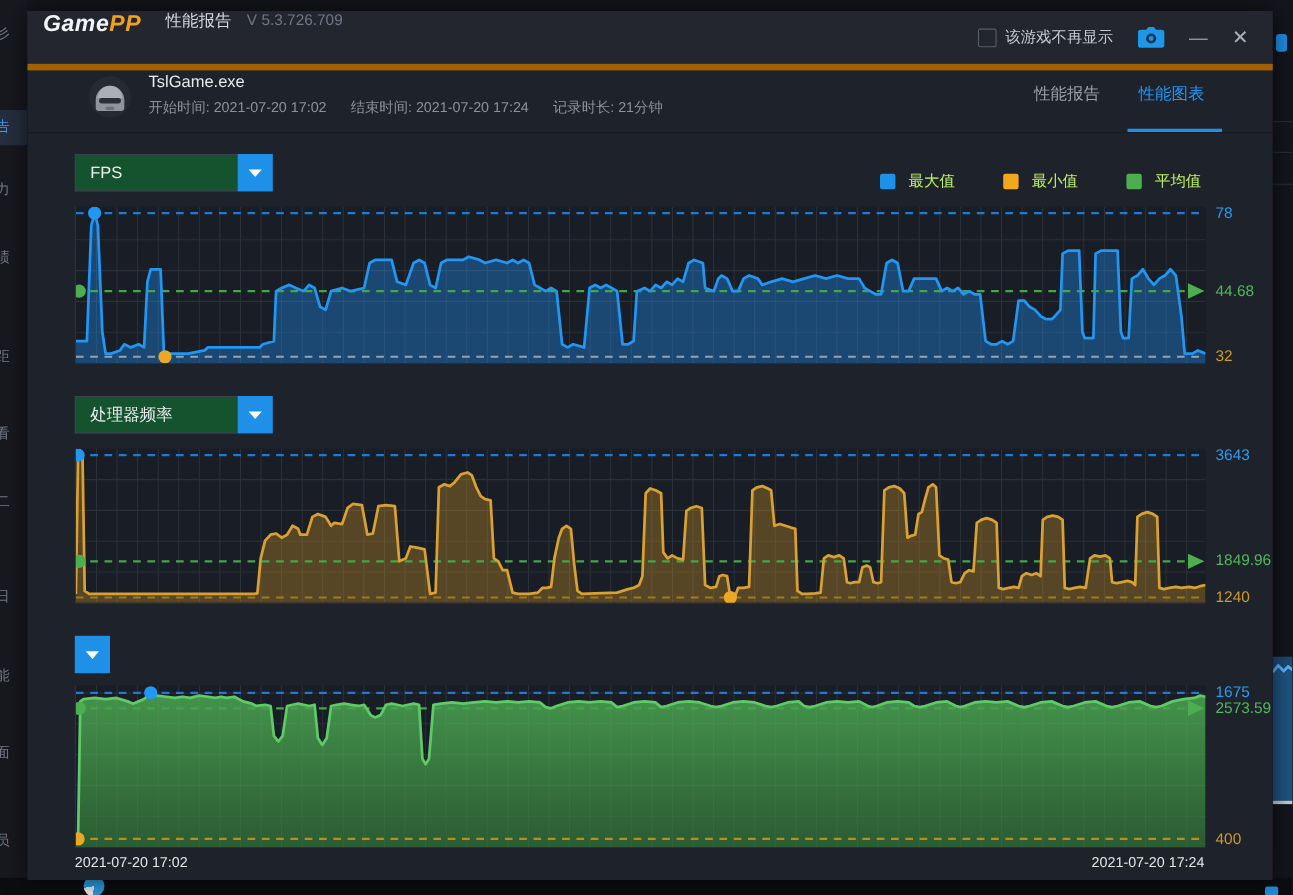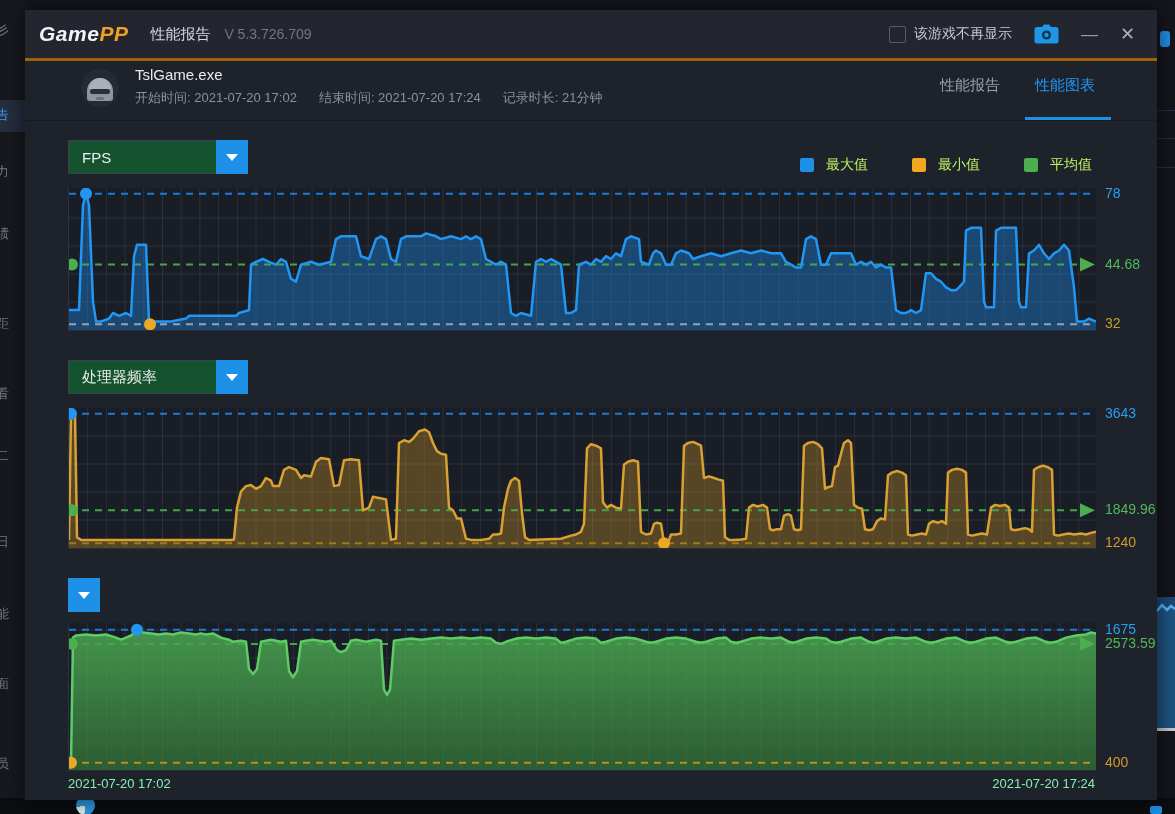--- a/index.html
+++ b/index.html
@@ -22,21 +22,21 @@
   .bg-right-chart{position:absolute;left:1157px;top:597px;width:18px;height:134px;background:#1d4a75;overflow:hidden;}
   .bg-right-chart svg{position:absolute;left:0;top:0;}
   .bg-right-chart-base{position:absolute;left:1157px;top:728px;width:18px;height:3px;background:#c8cdd4;}
   .bg-br-chip{position:absolute;left:1150px;top:806px;width:12px;height:8px;border-radius:2px;background:#1e90e8;}
 
   
   .dialog{position:absolute;left:25px;top:10px;width:1132px;height:790px;background:#1e222b;
     box-shadow:0 0 22px rgba(0,0,0,.65);}
   
   .titlebar{position:absolute;left:0;top:0;width:100%;height:48px;background:#23262f;
-    border-bottom:3px solid #a16207;display:flex;align-items:center;}
+    border-bottom:6px solid #a16207;display:flex;}
   .logo{font-style:italic;font-weight:900;font-size:21px;letter-spacing:.5px;margin-left:14px;white-space:nowrap;}
   .logo .g{color:#f2f3f5;} .logo .p{color:#f0a11f;}
   .tb-title{color:#d6d9de;font-size:15px;margin-left:22px;}
   .tb-version{color:#6f7685;font-size:14px;margin-left:14px;}
   .tb-right{margin-left:auto;display:flex;align-items:center;gap:22px;padding-right:22px;}
   .chk{width:15px;height:15px;border:1px solid #565d6a;border-radius:2px;background:transparent;}
   .chk-label{color:#c6cad1;font-size:14px;margin-left:-14px;}
   .win-btn{color:#99a0ab;font-size:17px;line-height:1;cursor:default;}
   .win-btn.close{font-size:18px;color:#aab0ba;}
   
@@ -58,21 +58,21 @@
   .legend-item{display:flex;align-items:center;gap:12px;}
   .legend-swatch{width:14px;height:14px;border-radius:2px;}
   .legend-label{color:#bef264;font-size:14px;}
   
   .chart-module{position:absolute;left:43px;width:1027px;}
   .chart-module svg.plot{display:block;background:#191d26;border-bottom:1px solid rgba(255,255,255,.08);
     border-left:1px solid rgba(95,135,200,.22);}
   .val-label{position:absolute;left:1037px;font-size:14px;white-space:nowrap;}
   .val-max{color:#2b9df0;} .val-avg{color:#52b85a;} .val-min{color:#cf9b28;}
   .axis-row{position:absolute;left:43px;top:766px;width:1027px;display:flex;justify-content:space-between;
-    color:#86efac;font-size:13px;}
+    color:#e5e5e5;font-size:13px;}
 </style>
 </head>
 <body>
 
 <div class="bg-left-strip">
   <div class="bg-frag" style="top:22px">青彡</div>
   <div class="bg-sel"></div>
   <div id="bg-sidebar">
       <div class="bg-frag active" style="top: 106px;">报告</div>
       <div class="bg-frag" style="top: 163px;">战力</div>

